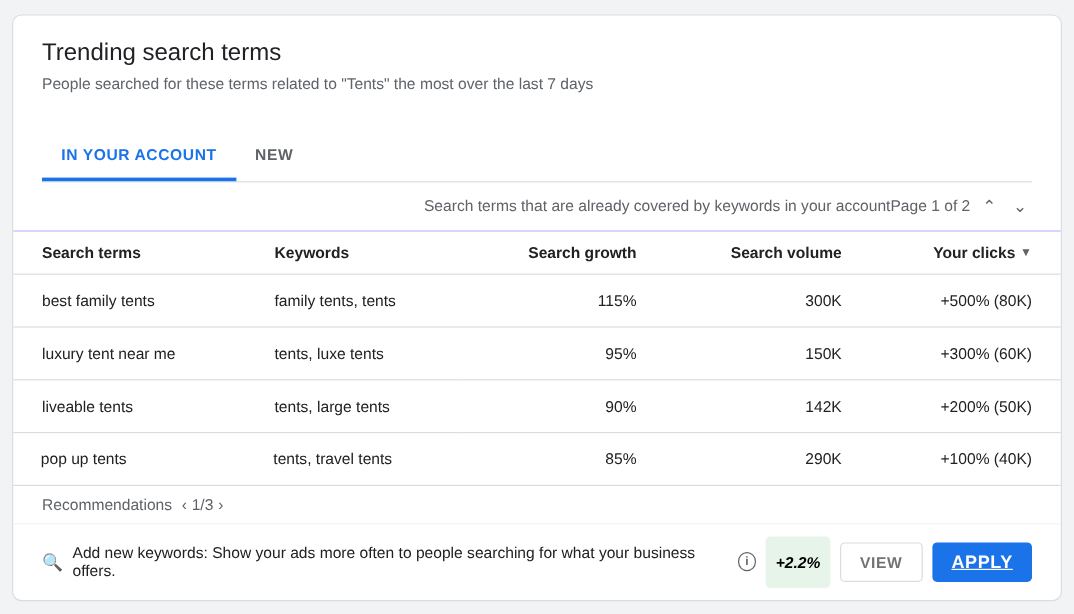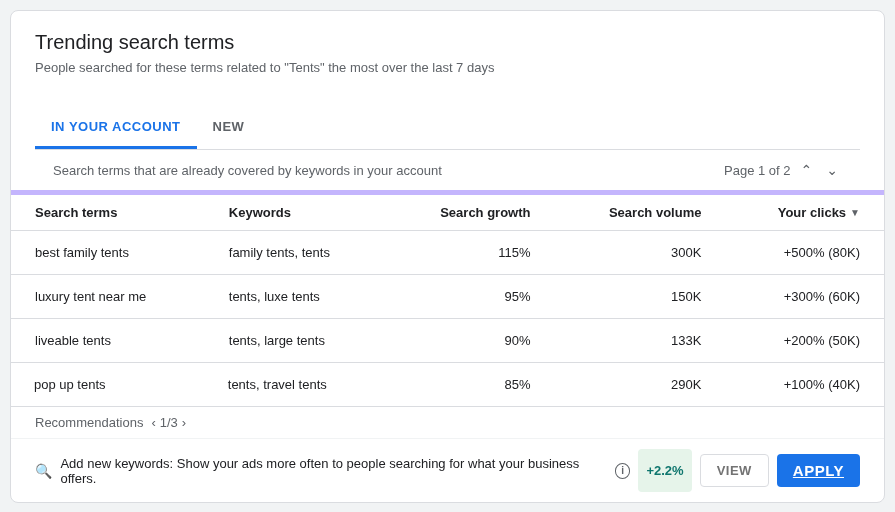--- a/index.html
+++ b/index.html
@@ -47,23 +47,23 @@
       border-bottom: 3px solid transparent;
       letter-spacing: 0.5px;
     }
     .tab.active {
       color: #1a73e8;
       border-bottom: 3px solid #1a73e8;
     }
     .table-header-row {
       display: flex;
       align-items: center;
-      justify-content: space-between;
-      padding: 10px 42px;
-      border-bottom: 5px solid #c4b5fd;
+      justify-content: flex-end;
+      padding: 10px 24px;
+      border-bottom: 1px solid #c4b5fd;
       font-size: 13px;
       color: #5f6368;
     }
     .page-nav {
       display: flex;
       align-items: center;
       gap: 6px;
       font-size: 13px;
       color: #5f6368;
     }
@@ -150,25 +150,26 @@
       color: #5f6368;
       font-weight: bold;
       cursor: pointer;
     }
     .search-icon-small {
       color: #f9ab00;
       font-size: 14px;
     }
     .badge-green {
       background: #e6f4ea;
-      color: #0f766e;
+      color: #000000;
       font-size: 13px;
       font-weight: 600;
       padding: 14px 8px;
       border-radius: 4px;
+      font-style: italic;
     }
     .btn-view {
       background: #fff;
       border: 1px solid #dadce0;
       color: #737373;
       font-size: 13px;
       font-weight: 600;
       padding: 8px 16px;
       border-radius: 4px;
       cursor: pointer;
@@ -253,21 +254,21 @@
       <td>luxury tent near me</td>
       <td>tents, luxe tents</td>
       <td class="right">95%</td>
       <td class="right">150K</td>
       <td class="right">+300% (60K)</td>
     </tr>
         <tr>
       <td>liveable tents</td>
       <td>tents, large tents</td>
       <td class="right">90%</td>
-      <td class="right">133K</td>
+      <td class="right">142K</td>
       <td class="right">+200% (50K)</td>
     </tr>
         <tr>
       <td>pop up tents</td>
       <td>tents, travel tents</td>
       <td class="right">85%</td>
       <td class="right">290K</td>
       <td class="right">+100% (40K)</td>
     </tr>
       </tbody>

